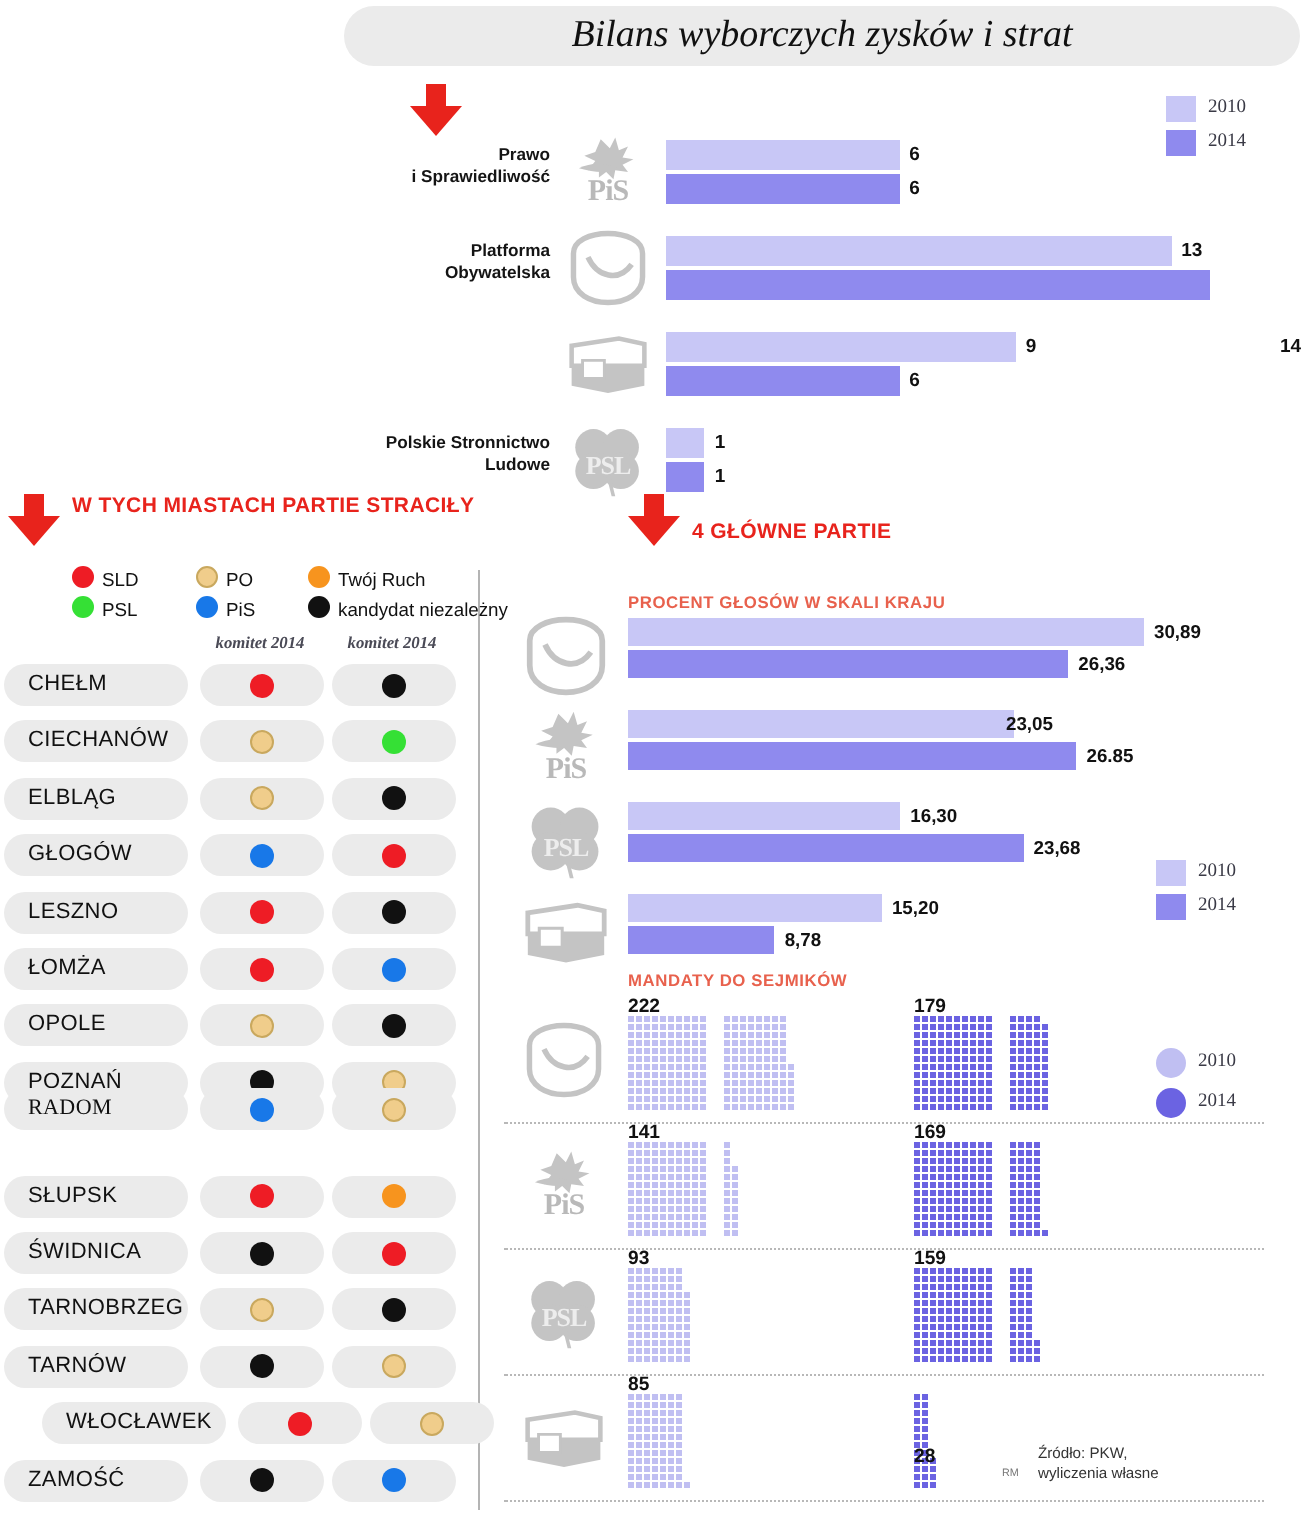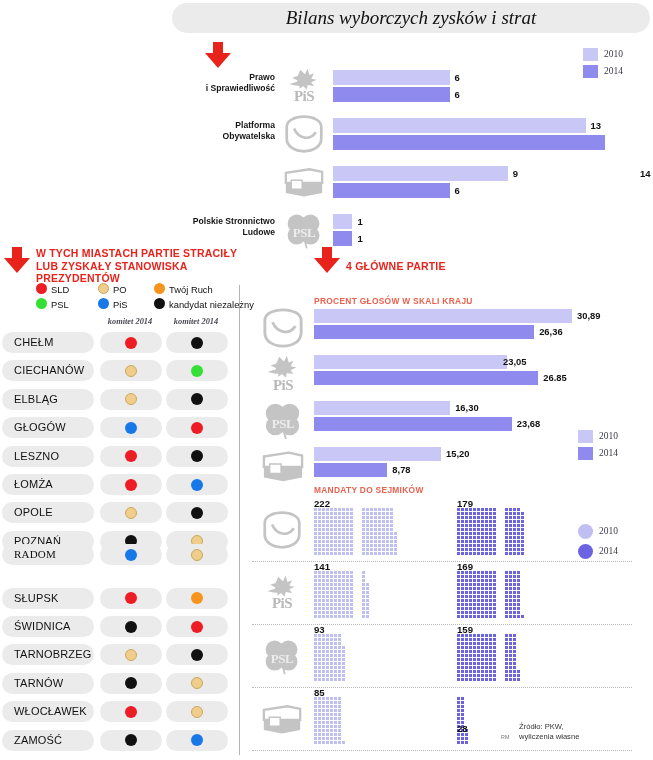--- a/index.html
+++ b/index.html
@@ -243,21 +243,20 @@
 
 <div class="v-divider"></div>
 
 <div id="sec2">
   <div class="arrow" style="left:4px; top:4px;">
     <div class="shaft"></div>
       <div class="head"></div>
   </div>
   <div class="sec-head" style="left:36px; top:4px;">
     <span>W TYCH MIASTACH PARTIE STRACIŁY</span><br>
-    <span>LUB ZYSKAŁY STANOWISKA PREZYDENTÓW</span>
   </div>
 
   <div id="city-key" class="key-wrap">
       <div class="key" style="left: 0px; top: 0px;"><span class="kd" style="background:#ee1c25"></span><span>SLD</span></div>
       <div class="key" style="left: 62px; top: 0px;"><span class="kd" style="background:#f0cd8b;border:1px solid #c9a85e"></span><span>PO</span></div>
       <div class="key" style="left: 118px; top: 0px;"><span class="kd" style="background:#f7941e"></span><span>Twój Ruch</span></div>
       <div class="key" style="left: 0px; top: 15px;"><span class="kd" style="background:#35e035"></span><span>PSL</span></div>
       <div class="key" style="left: 62px; top: 15px;"><span class="kd" style="background:#1878e8"></span><span>PiS</span></div>
       <div class="key" style="left: 118px; top: 15px;"><span class="kd" style="background:#111111"></span><span>kandydat niezależny</span></div>
     </div>
@@ -389,21 +388,21 @@
       <div class="city-row" style="top: 429.8px;">
         <div class="city-name-pill"></div>
         <div class="city-name">TARNÓW</div>
         <div class="dot-cell c1">
           <span class="vdot" style="background:#111111"></span>
         </div>
         <div class="dot-cell c2">
           <span class="vdot" style="background:#f0cd8b;border:1px solid #c9a85e"></span>
         </div>
       </div>
-      <div class="city-row" style="top: 458.2px;">
+      <div class="city-row" style="top: 458.2px; margin-left: 19px;">
         <div class="city-name-pill"></div>
         <div class="city-name">WŁOCŁAWEK</div>
         <div class="dot-cell c1">
           <span class="vdot" style="background:#ee1c25"></span>
         </div>
         <div class="dot-cell c2">
           <span class="vdot" style="background:#f0cd8b;border:1px solid #c9a85e"></span>
         </div>
       </div>
       <div class="city-row" style="top: 486.6px;">

